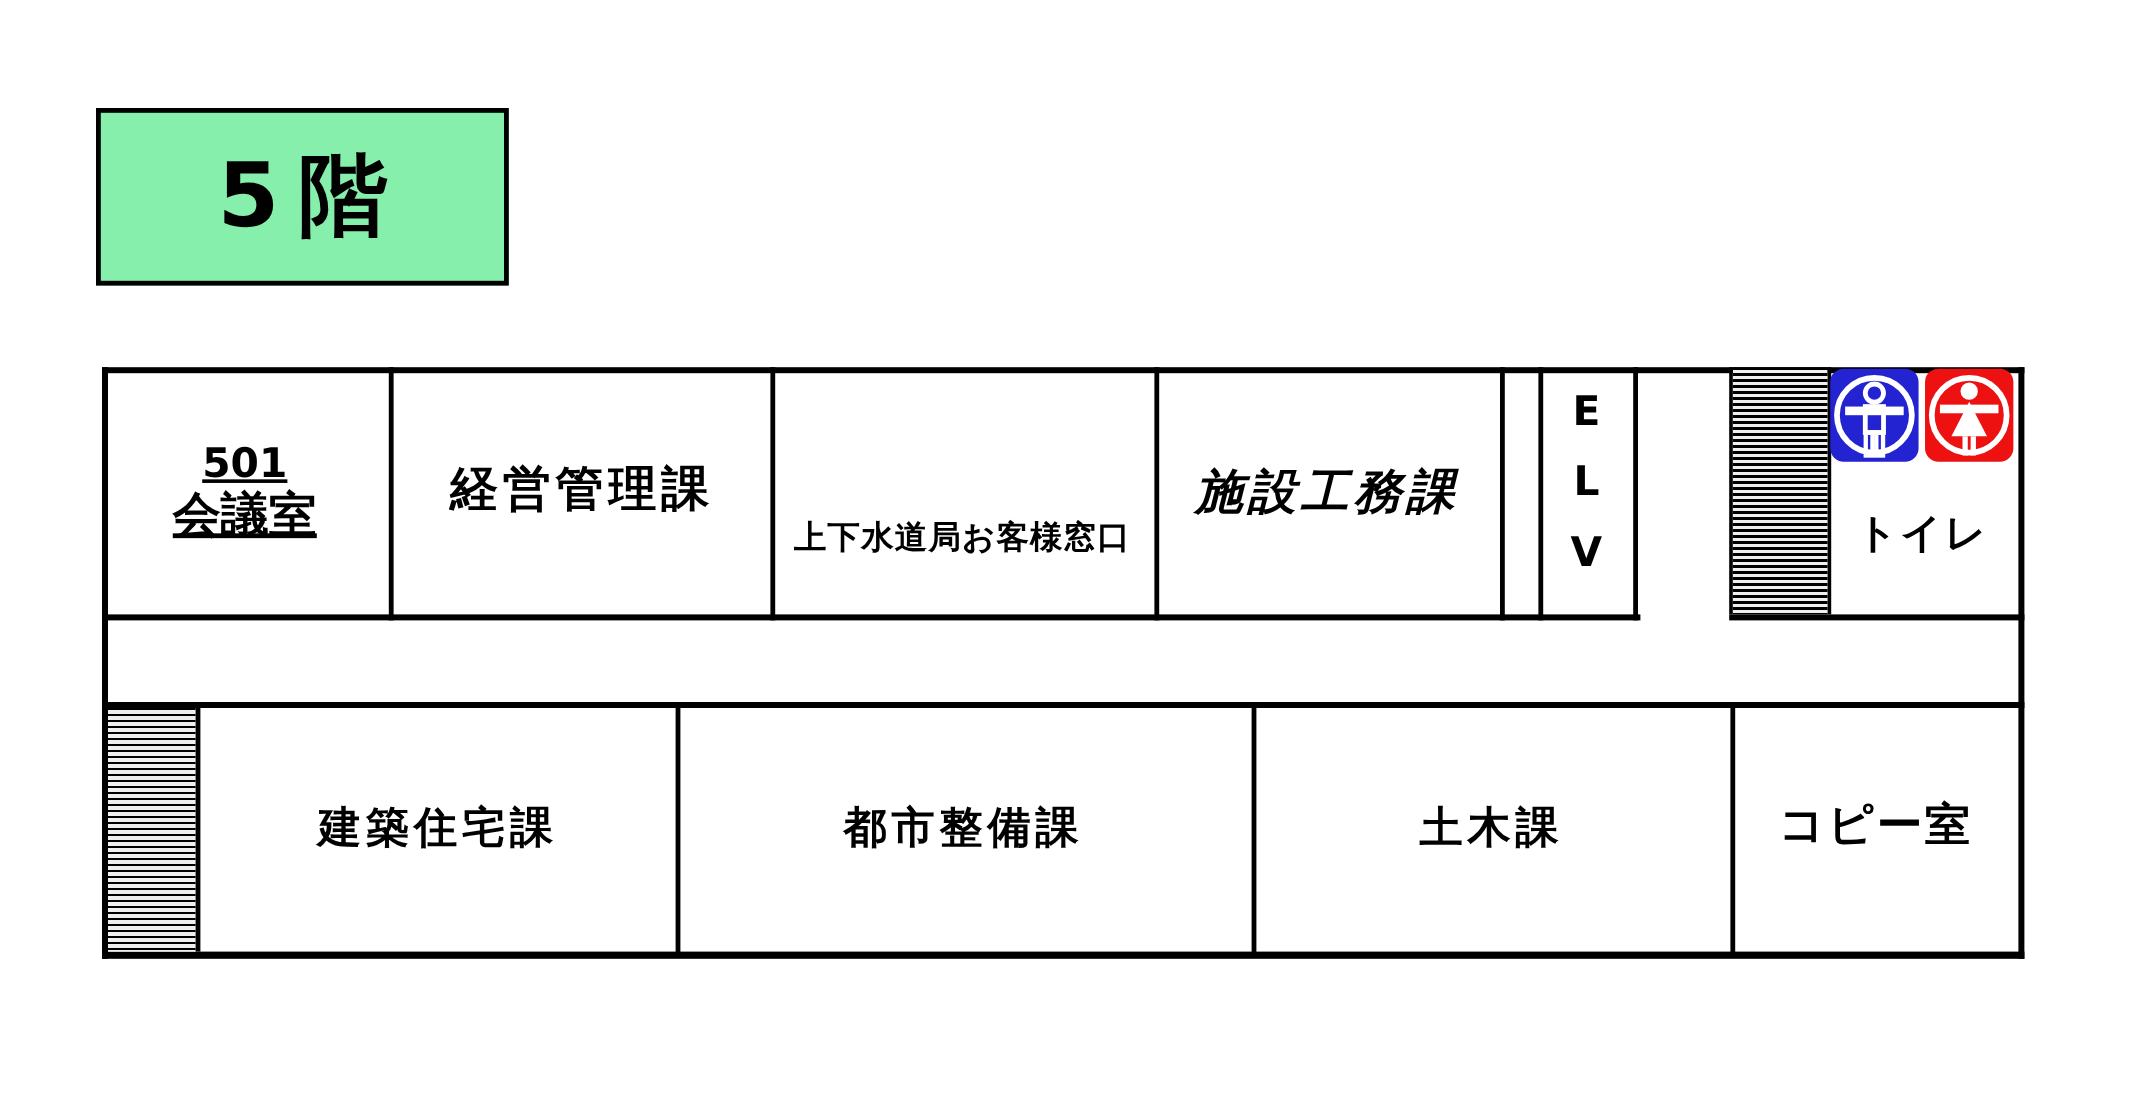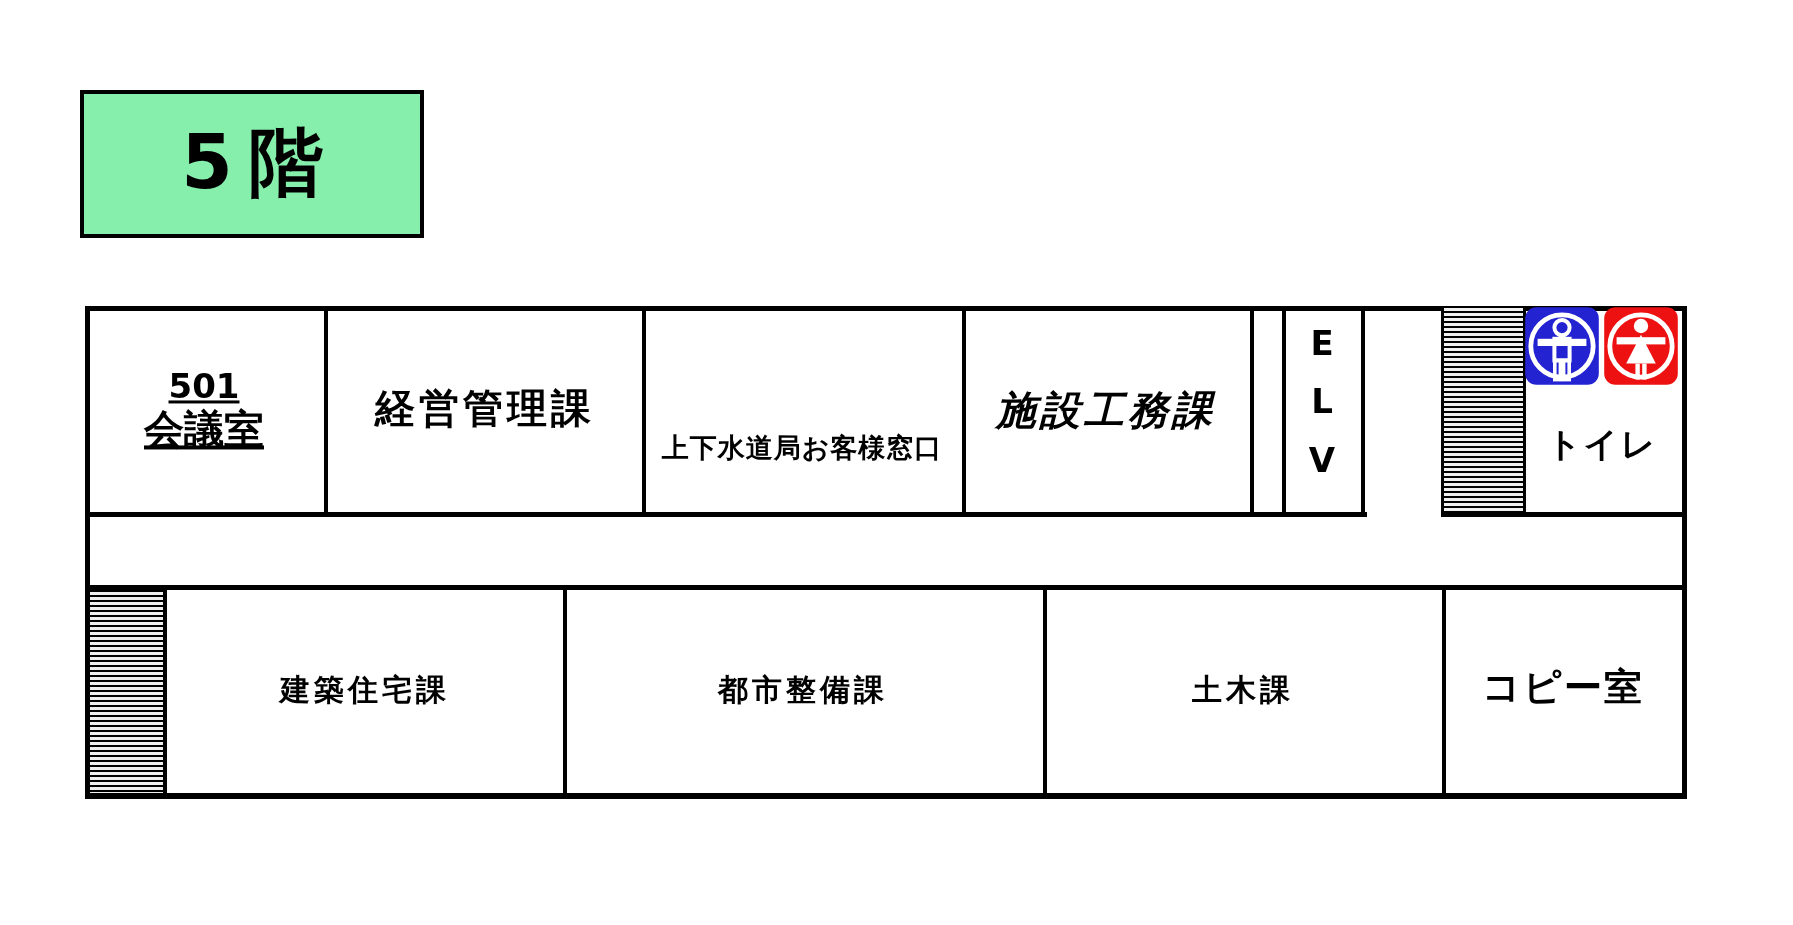--- a/index.html
+++ b/index.html
@@ -19,21 +19,21 @@
     background:repeating-linear-gradient(180deg,#000 0px,#000 2px,#efefef 2px,#efefef 5px);}
   .hatch.top{border-left:3px solid #000;border-right:3px solid #000;}
   .hatch.bottom{border-right:4px solid #000;}
 
   
   .lbl{position:absolute;transform:translate(-50%,-50%);text-align:center;white-space:nowrap;
     font-weight:600;line-height:1.15;}
   .lbl-501{font-size:34px;}
   .lbl-501 .l2{font-size:40px;}
   .fs40{font-size:40px;letter-spacing:4px;}
-  .fs42{font-size:30px;letter-spacing:4px;}
+  .fs42{font-size:36px;letter-spacing:4px;}
   .fs27{font-size:27px;letter-spacing:1px;}
   .fs38{font-size:38px;letter-spacing:2px;}
   .fs34{font-size:34px;letter-spacing:2px;margin-top:37px;}
   .elv{display:flex;flex-direction:column;align-items:center;font-size:34px;line-height:1.72;font-weight:600;}
 
   .icon{position:absolute;}
 </style>
 </head>
 <body>
 

